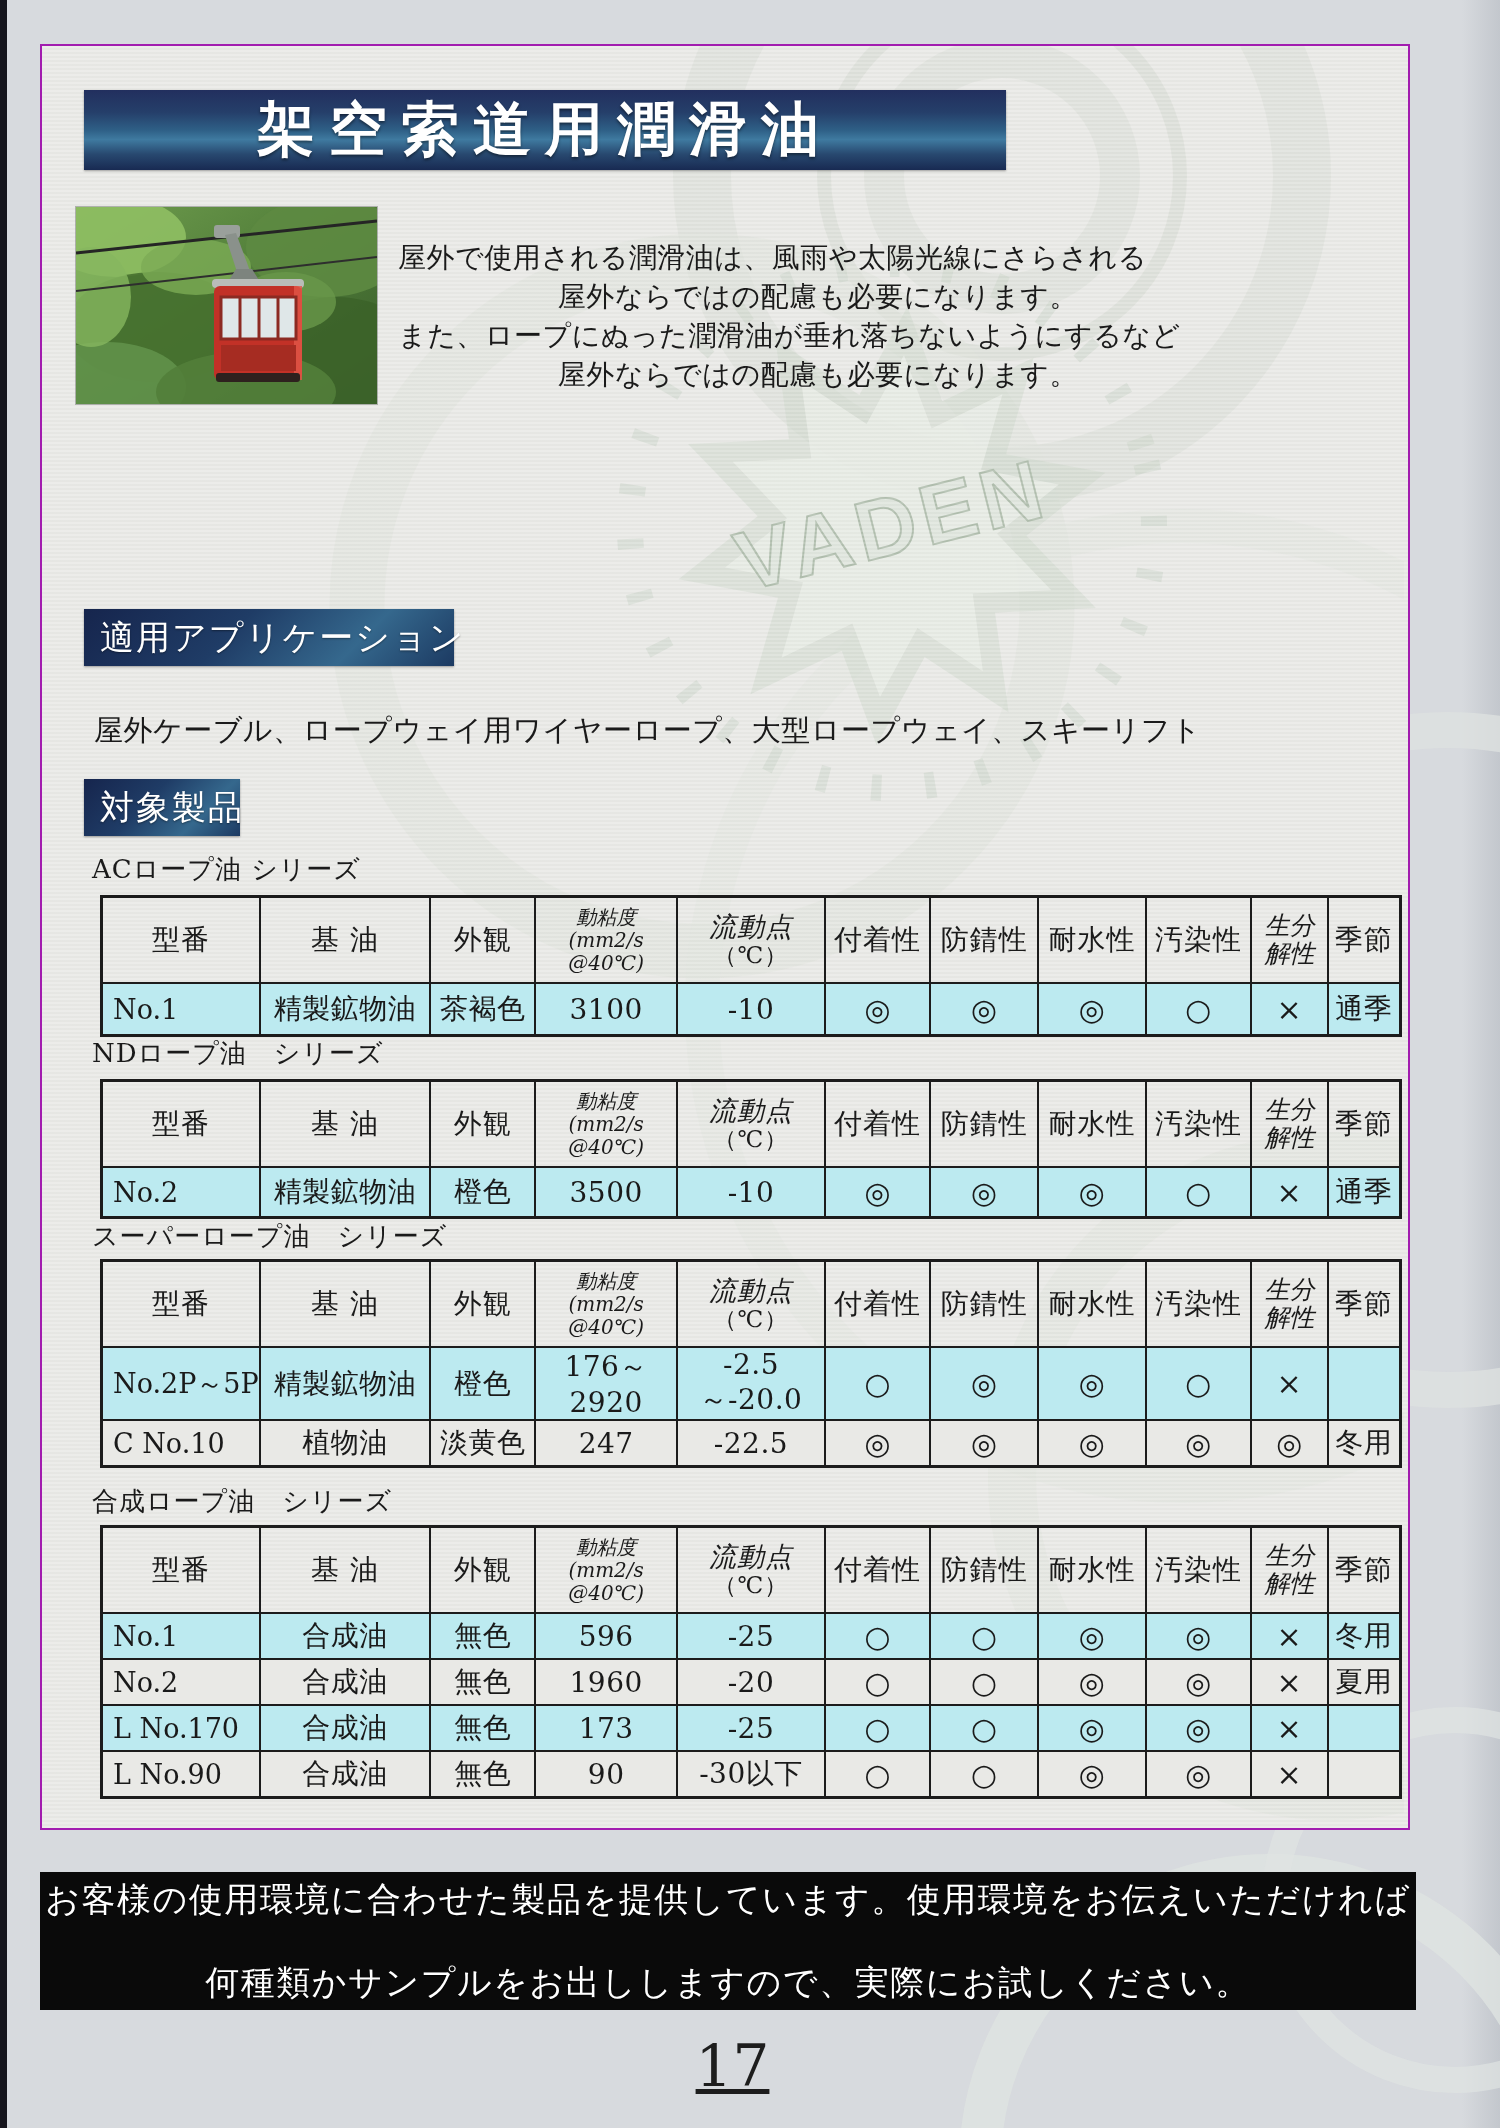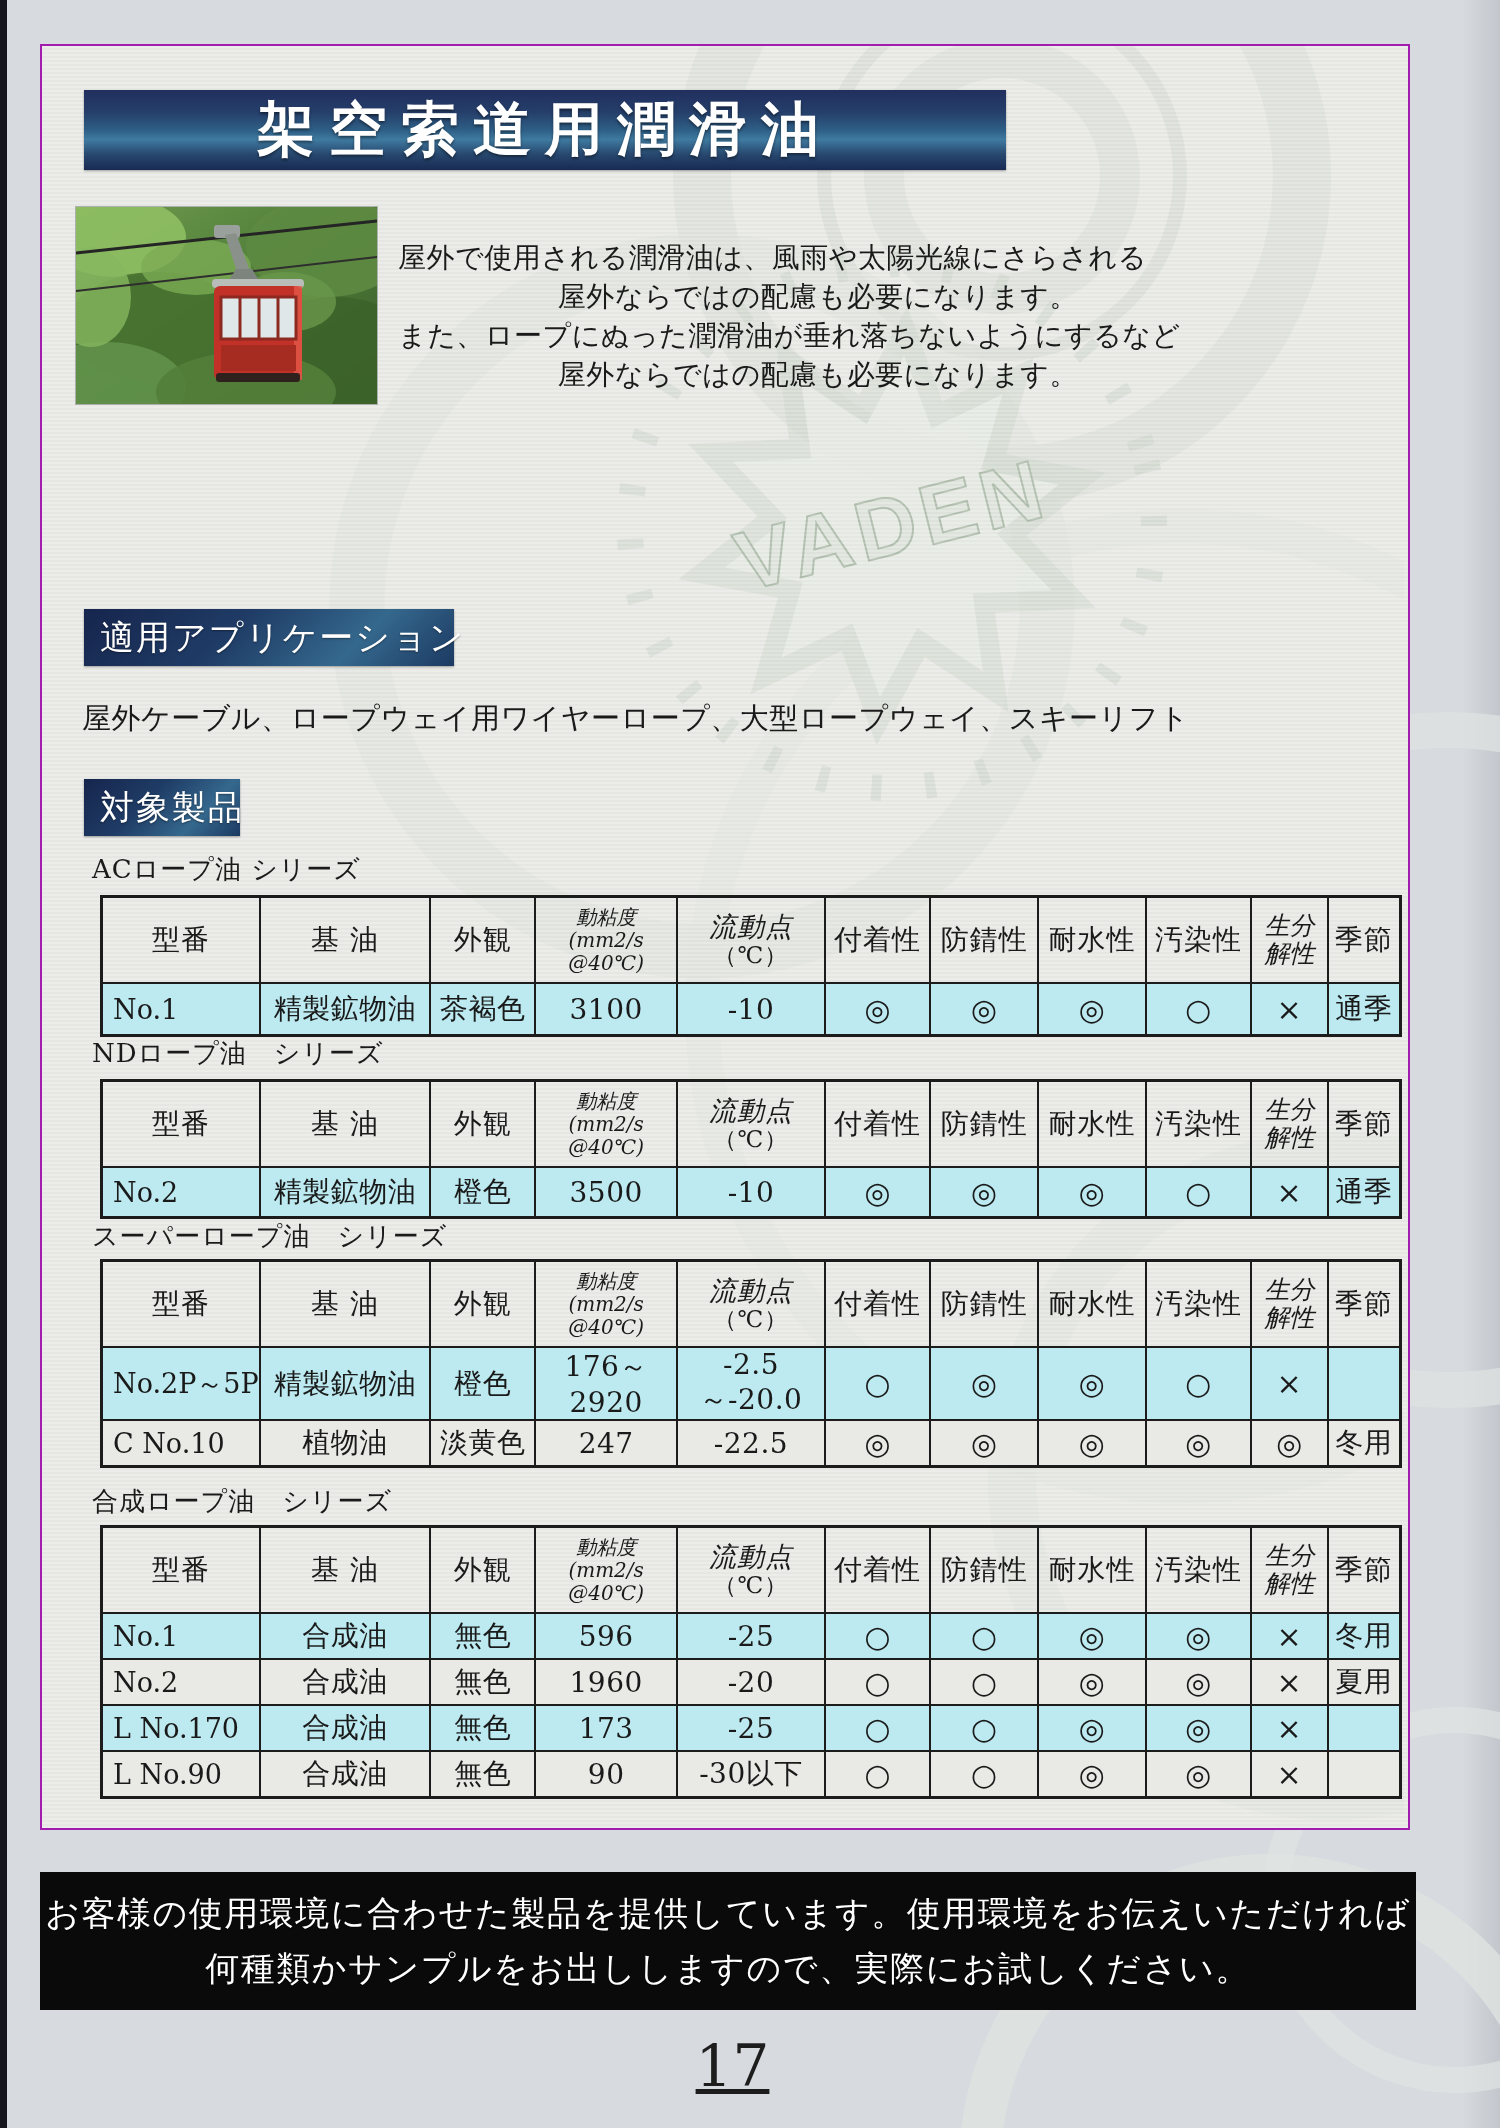--- a/index.html
+++ b/index.html
@@ -48,21 +48,21 @@
   .sec-banner{
     position:absolute;height:57px;display:flex;align-items:center;
     padding-left:16px;box-sizing:border-box;
     background:linear-gradient(135deg,#16254d 0%,#1f3c66 40%,#35688d 72%,#1c3a62 100%);
     box-shadow:0 1px 2px rgba(0,0,0,.35);
   }
   .sec-banner span{color:#fff;font-size:34px;letter-spacing:2px;white-space:nowrap;
     text-shadow:0 1px 2px rgba(0,0,0,.4);}
   .sec-app{left:42px;top:563px;width:370px;}
   .sec-prod{left:42px;top:733px;width:156px;}
-  .app-text{position:absolute;left:36px;top:649px;margin:4px;font-size:29px;letter-spacing:.5px;white-space:nowrap;}
+  .app-text{position:absolute;left:36px;top:649px;margin:16px;font-size:29px;letter-spacing:.5px;white-space:nowrap;}
 
   
   .series-label{position:absolute;left:50px;margin:0;font-size:26px;letter-spacing:1px;}
   .sl0{top:806px}.sl1{top:990px}.sl2{top:1173px}.sl3{top:1438px}
 
   
   table.ptable{
     position:absolute;left:58px;width:1302px;
     border-collapse:collapse;table-layout:fixed;
     border:3px solid #1c1c1c;background:transparent;
@@ -79,21 +79,21 @@
   .t0 tbody td{height:50px}.t1 tbody td{height:48px}
   .t2 tbody td{height:44px}.t3 tbody td{height:44px}
   .ptable td.model{text-align:left;padding-left:10px;font-size:27px;letter-spacing:0;}
   .ptable td.sym{font-size:30px;}
   .ptable tr.alt td{background:#bceaf0;}
 
   
   .footer-bar{
     position:absolute;left:40px;top:1872px;width:1376px;height:138px;
     background:#0a0a0a;z-index:2;
-    display:flex;flex-direction:column;justify-content:center;align-items:center;
+    display:flex;flex-direction:column;justify-content:space-between;align-items:center;
   }
   .footer-bar p{margin:0;color:#fff;font-size:34px;line-height:55px;letter-spacing:1.5px;white-space:nowrap;
     text-shadow:0 1px 1px rgba(0,0,0,.8);}
   .page-number{position:absolute;left:0;top:2032px;width:1465px;text-align:center;
     font-size:58px;color:#1d1d1d;z-index:2;text-decoration:underline;}
 </style>
 </head>
 <body>
 
 <div class="edge-left"></div>

